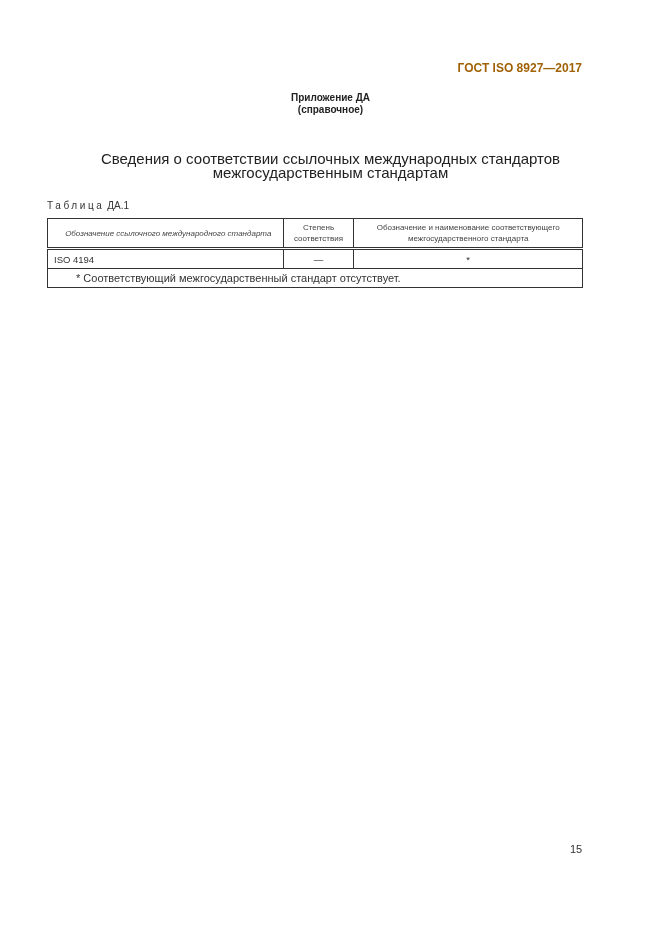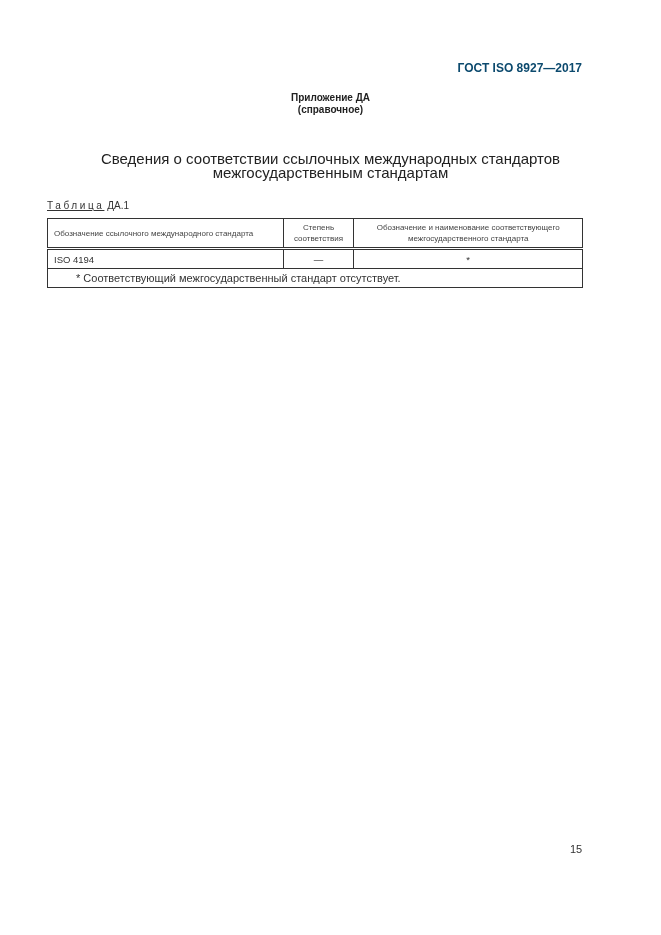--- a/index.html
+++ b/index.html
@@ -1,27 +1,27 @@
 <!DOCTYPE html>
 <html><head>
 <meta charset="utf-8">
 <style>
   html, body { margin: 0; padding: 0; background: #ffffff; }
   body { width: 661px; height: 935px; position: relative; overflow: hidden;
          font-family: "Liberation Sans", sans-serif; color: #1a1a1a; }
   .abs { position: absolute; }
-  .doc-code { right: 79px; top: 61px; font-size: 12px; font-weight: bold; color: #0c4a6e; }
+  .doc-code { right: 79px; top: 61px; font-size: 12px; font-weight: bold; color: #a16207; }
   .annex { left: 0; width: 661px; top: 92px; text-align: center; font-size: 10px; font-weight: bold; line-height: 12px; color: #222; }
   .title { left: 0; width: 661px; top: 152px; text-align: center; font-size: 15px; font-weight: normal; line-height: 14px; color: #222; }
   .table-caption { left: 47px; top: 200px; font-size: 10px; color: #333; }
-  .table-caption .spaced { letter-spacing: 2.6px; text-decoration: underline; }
+  .table-caption .spaced { letter-spacing: 2.6px; }
   table.std { position: absolute; left: 47px; top: 218px; width: 536px; border-collapse: collapse; font-size: 8px; color: #444; }
   table.std td, table.std th { border: 1px solid #333; padding: 0; font-weight: normal; }
   table.std thead th { height: 28px; line-height: 11px; }
-  table.std thead th.c1 { text-align: left; padding-left: 6px; }
+  table.std thead th.c1 { text-align: center; padding-left: 6px; font-style: italic; }
   table.std thead tr { border-bottom: 3px double #333; }
   table.std tbody td { height: 18px; font-size: 9.5px; color: #333; }
   table.std tbody td.c1 { padding-left: 6px; }
   table.std tbody td.center { text-align: center; }
   table.std tfoot td { height: 18px; font-size: 11px; color: #333; padding-left: 28px; }
   .page-num { left: 570px; top: 843px; font-size: 11px; color: #333; }
 </style>
 </head>
 <body>
 

